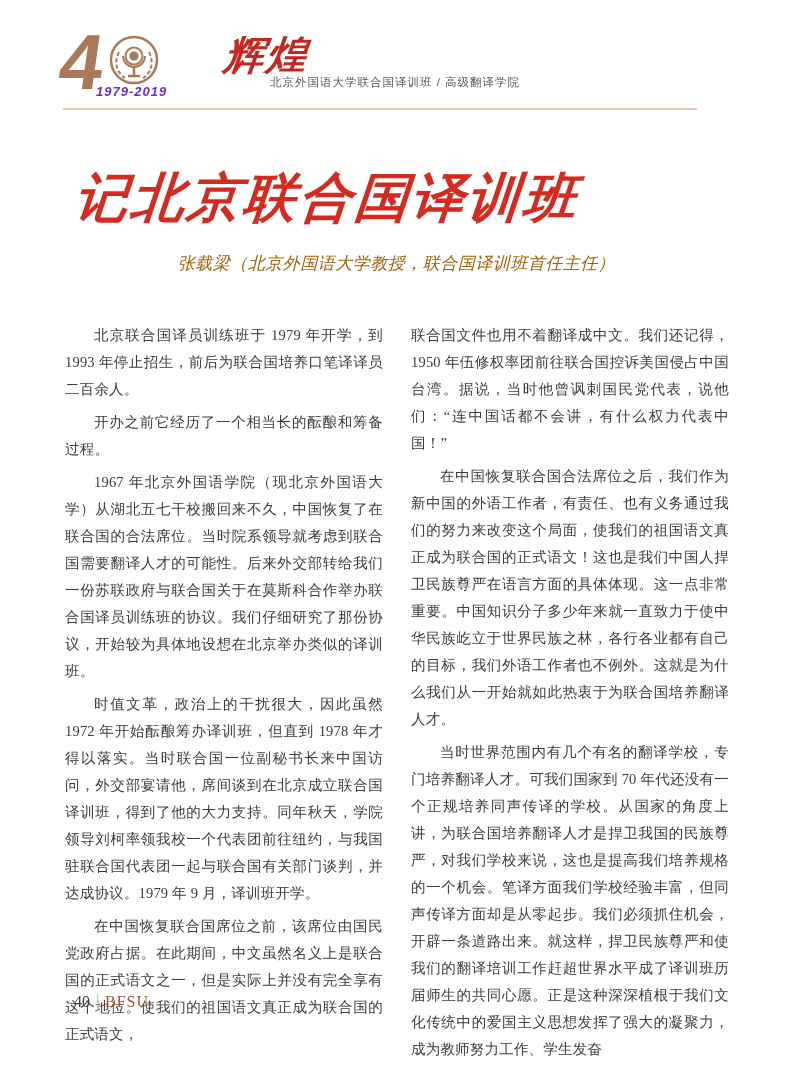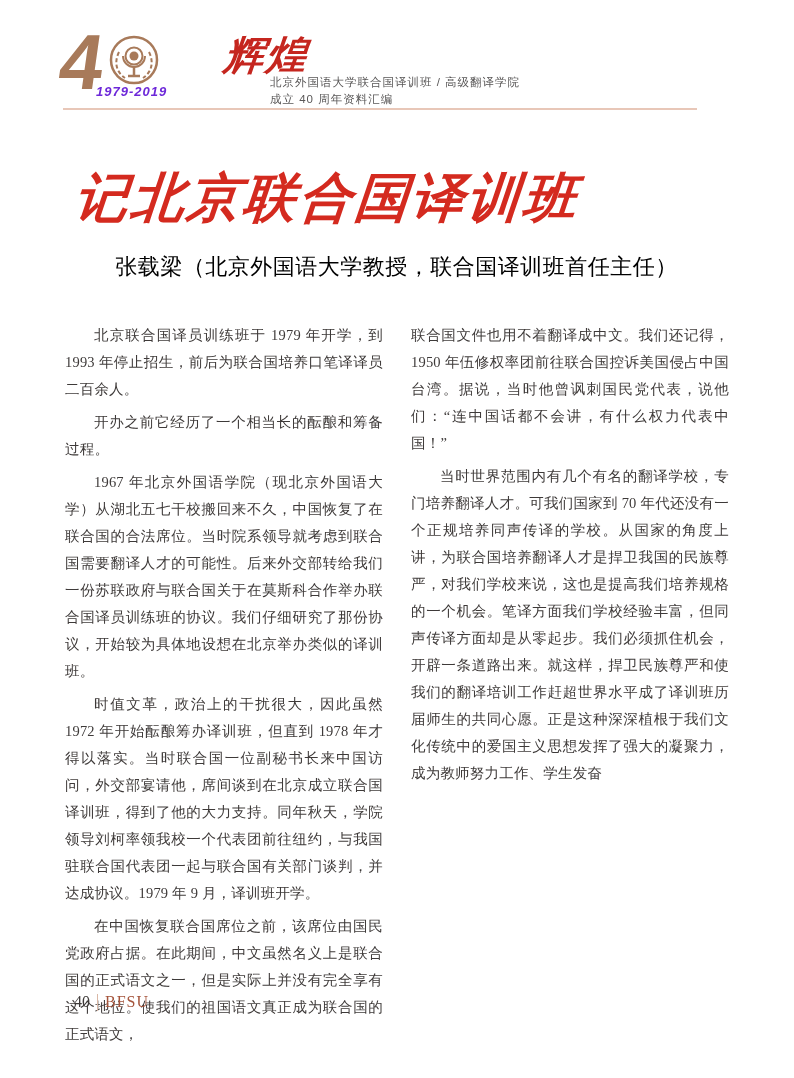--- a/index.html
+++ b/index.html
@@ -51,22 +51,22 @@
 
   
   .title{
     position:absolute;top:160px;left:75px;margin:0;
     font-size:53px;line-height:76px;font-weight:bold;font-style:italic;
     color:#d42a1f;letter-spacing:3px;transform:skewX(-5deg);
     white-space:nowrap;
   }
   .byline{
     position:absolute;top:252px;left:63px;width:667px;
-    text-align:center;
-    font-size:22px;color:#000000;letter-spacing:0.5px;
+    text-align:center;font-style:italic;
+    font-size:17px;color:#a16207;letter-spacing:0.5px;
   }
 
   
   .cols{
     position:absolute;top:322px;left:65px;width:664px;
     display:flex;gap:28px;
   }
   .col{width:320px;}
   .col p{
     margin:0 0 6px 0;
@@ -107,41 +107,41 @@
         </svg>
       </span>
       <span class="years">1979-2019</span>
     </div>
     <div class="brand">
       <div class="brand-line">
         <span class="brand-script">辉煌</span>
       </div>
       <div class="brand-sub">
         <div>北京外国语大学联合国译训班 / 高级翻译学院</div>
-        <div>成立 40 周年资料汇编</div>
       </div>
     </div>
   </header>
 
   <div class="rule"></div>
 
   <h1 class="title">记北京联合国译训班</h1>
 
   <div class="byline">张载梁（北京外国语大学教授，联合国译训班首任主任）</div>
 
   <main class="cols">
     <div class="col">
       <p class="indent">北京联合国译员训练班于 1979 年开学，到 1993 年停止招生，前后为联合国培养口笔译译员二百余人。</p>
       <p class="indent">开办之前它经历了一个相当长的酝酿和筹备过程。</p>
       <p class="indent">1967 年北京外国语学院（现北京外国语大学）从湖北五七干校搬回来不久，中国恢复了在联合国的合法席位。当时院系领导就考虑到联合国需要翻译人才的可能性。后来外交部转给我们一份苏联政府与联合国关于在莫斯科合作举办联合国译员训练班的协议。我们仔细研究了那份协议，开始较为具体地设想在北京举办类似的译训班。</p>
       <p class="indent">时值文革，政治上的干扰很大，因此虽然 1972 年开始酝酿筹办译训班，但直到 1978 年才得以落实。当时联合国一位副秘书长来中国访问，外交部宴请他，席间谈到在北京成立联合国译训班，得到了他的大力支持。同年秋天，学院领导刘柯率领我校一个代表团前往纽约，与我国驻联合国代表团一起与联合国有关部门谈判，并达成协议。1979 年 9 月，译训班开学。</p>
       <p class="indent">在中国恢复联合国席位之前，该席位由国民党政府占据。在此期间，中文虽然名义上是联合国的正式语文之一，但是实际上并没有完全享有这个地位。使我们的祖国语文真正成为联合国的正式语文，</p>
     </div>
     <div class="col">
       <p>联合国文件也用不着翻译成中文。我们还记得，1950 年伍修权率团前往联合国控诉美国侵占中国台湾。据说，当时他曾讽刺国民党代表，说他们：“连中国话都不会讲，有什么权力代表中国！”</p>
+      <p class="indent">在中国恢复联合国合法席位之后，我们作为新中国的外语工作者，有责任、也有义务通过我们的努力来改变这个局面，使我们的祖国语文真正成为联合国的正式语文！这也是我们中国人捍卫民族尊严在语言方面的具体体现。这一点非常重要。中国知识分子多少年来就一直致力于使中华民族屹立于世界民族之林，各行各业都有自己的目标，我们外语工作者也不例外。这就是为什么我们从一开始就如此热衷于为联合国培养翻译人才。</p>
       <p class="indent">当时世界范围内有几个有名的翻译学校，专门培养翻译人才。可我们国家到 70 年代还没有一个正规培养同声传译的学校。从国家的角度上讲，为联合国培养翻译人才是捍卫我国的民族尊严，对我们学校来说，这也是提高我们培养规格的一个机会。笔译方面我们学校经验丰富，但同声传译方面却是从零起步。我们必须抓住机会，开辟一条道路出来。就这样，捍卫民族尊严和使我们的翻译培训工作赶超世界水平成了译训班历届师生的共同心愿。正是这种深深植根于我们文化传统中的爱国主义思想发挥了强大的凝聚力，成为教师努力工作、学生发奋</p>
     </div>
   </main>
 
   <footer class="ftr">
     <span class="pagenum">40</span>
     <span class="bar"></span>
     <span class="bfsu">BFSU</span>
   </footer>
 

